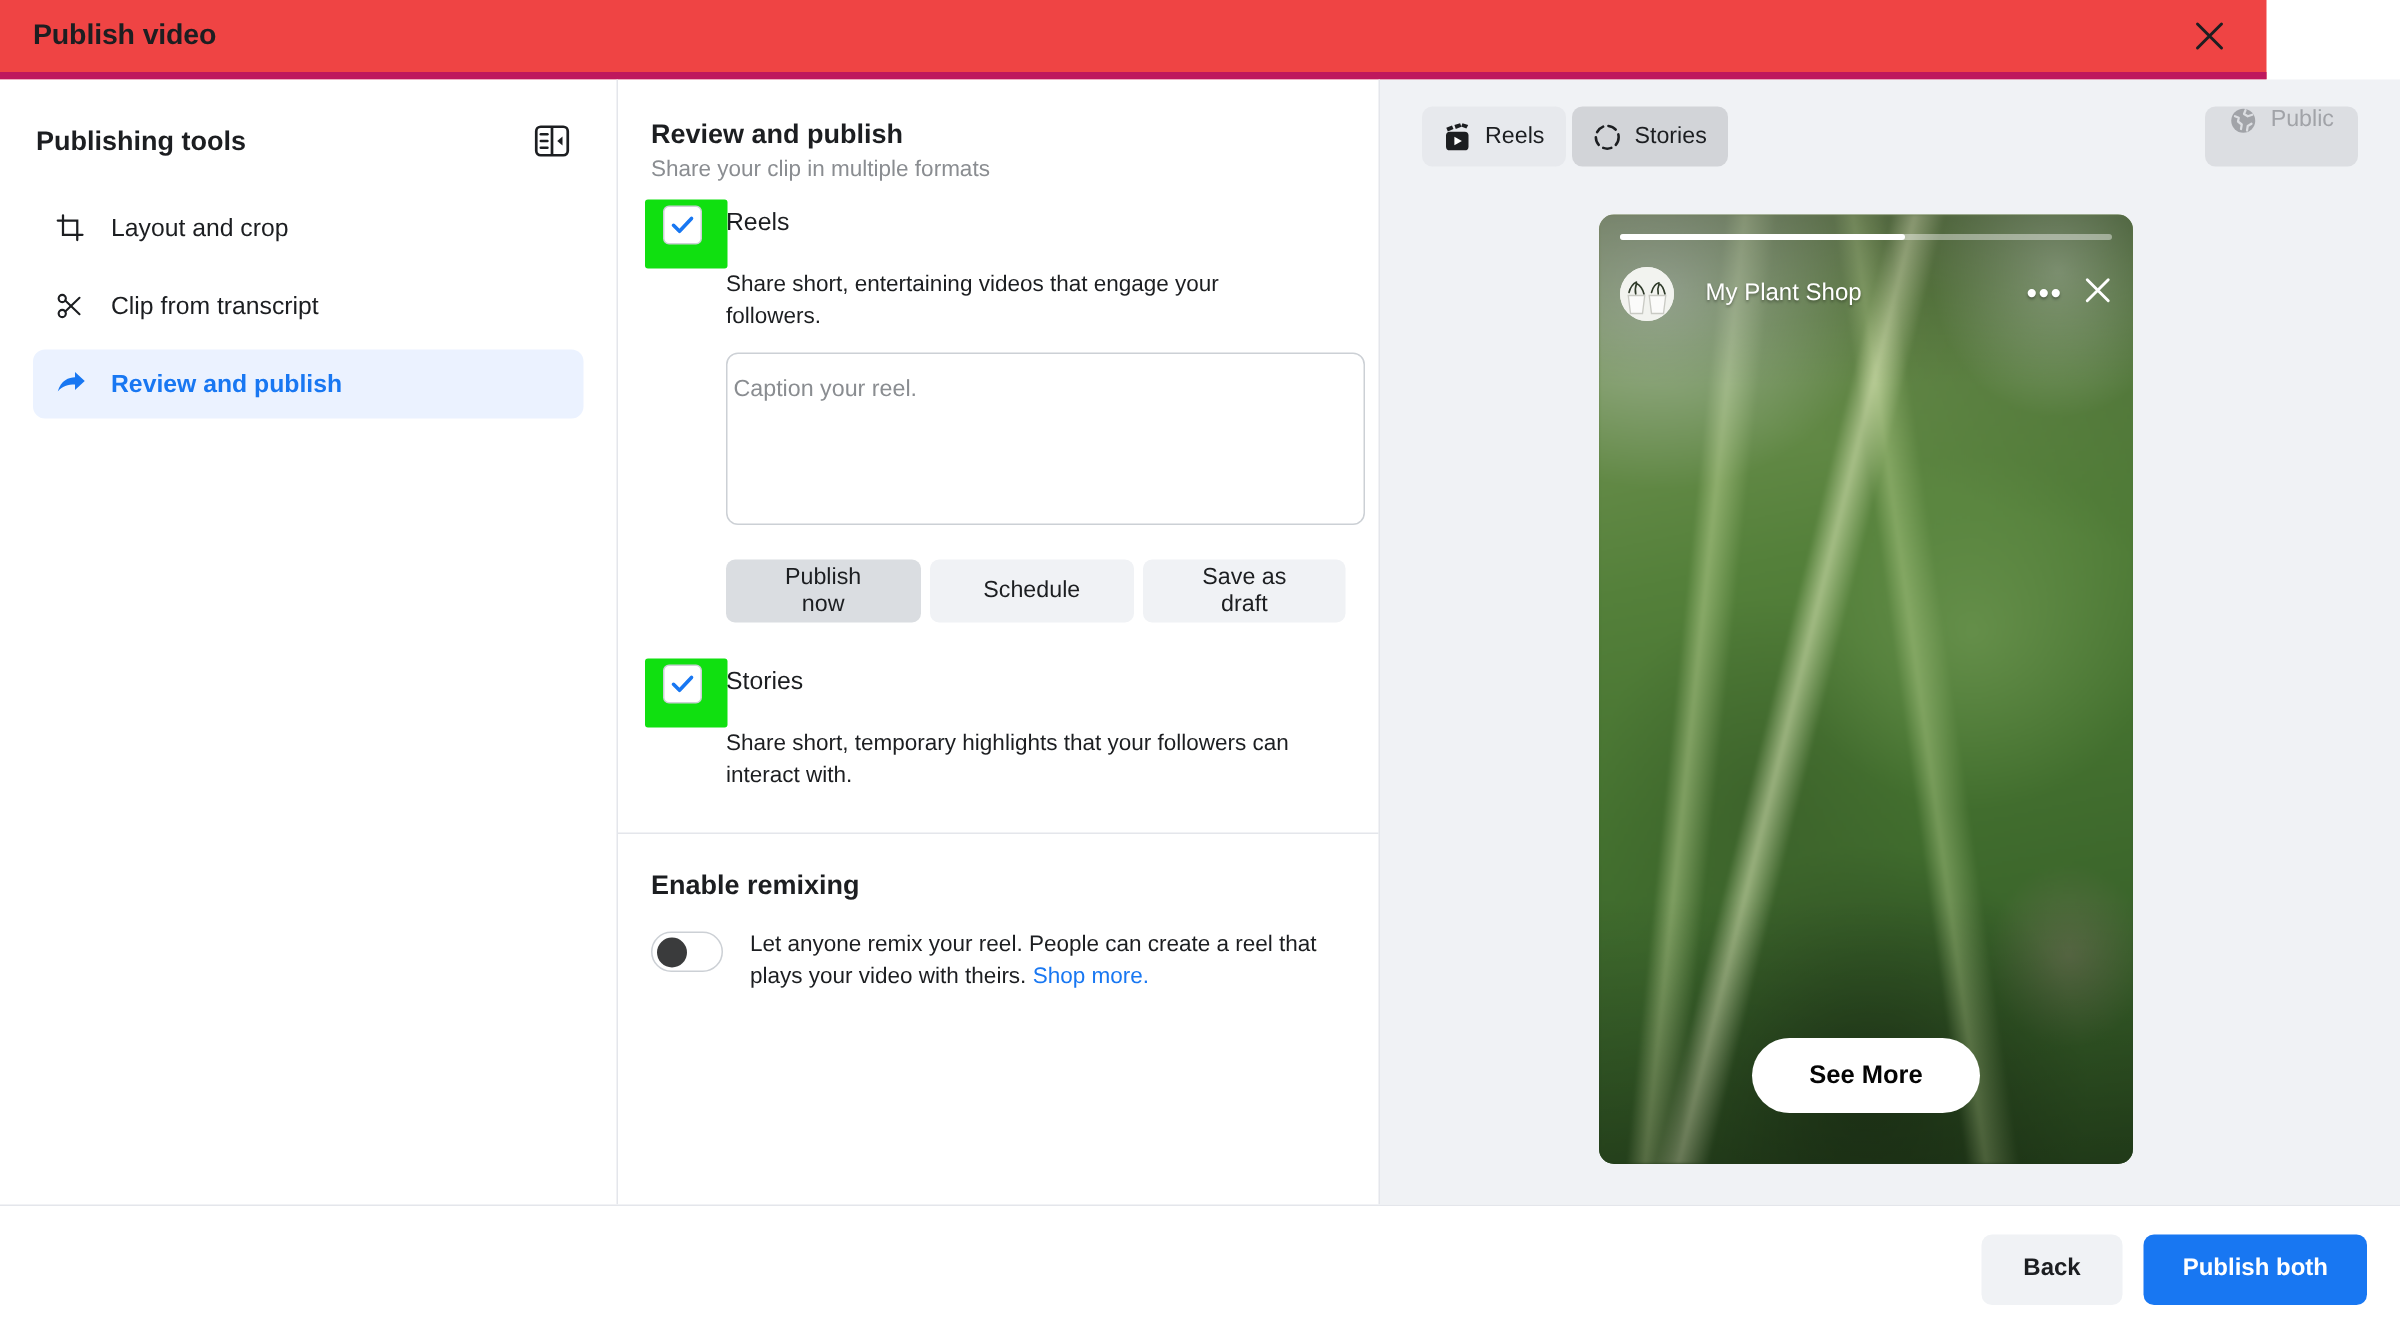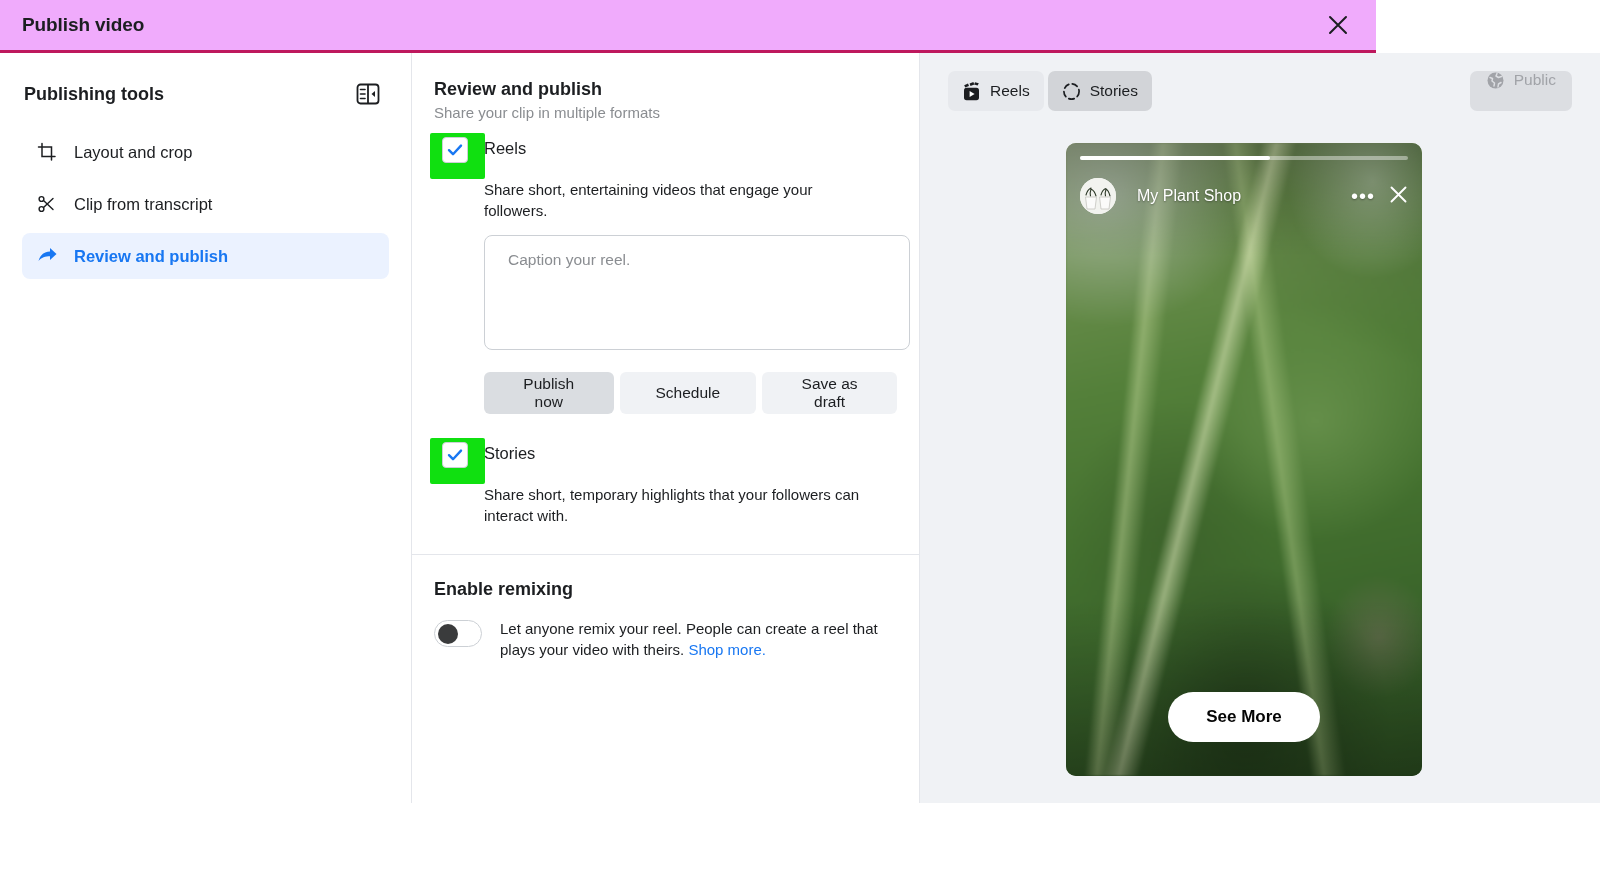--- a/index.html
+++ b/index.html
@@ -6,22 +6,22 @@
   html, body {
     width: 1600px; height: 888px;
     font-family: "Liberation Sans", sans-serif;
     background: #ffffff;
     overflow: hidden;
   }
   .app { position: relative; width: 1600px; height: 888px; background:#fff; }
 
   
   .topbar {
-    position:absolute; left:0; top:0; width:1376px; height:53px;
-    background:#f0abfc; border-bottom:3px solid #be185d;
+    position:absolute; left:0; top:0; width:1511px; height:53px;
+    background:#ef4444; border-bottom:5px solid #be185d;
     display:flex; align-items:center;
   }
   .topbar-title {
     margin-left:22px; font-size:19px; font-weight:bold; color:#1c1e21;
     letter-spacing:-0.1px;
   }
   .close-btn {
     position:absolute; right:18px; top:50%; transform:translateY(-50%);
     width:40px; height:40px; border-radius:50%;
     display:flex; align-items:center; justify-content:center;
@@ -76,21 +76,21 @@
   }
   .fmt-head { display:flex; align-items:flex-start; gap:16px; padding-left:8px; }
   .fmt-texts { padding-top:1px; }
   .fmt-name { font-size:16.5px; color:#1c1e21; line-height:20px; }
   .fmt-desc { font-size:15px; color:#1c1e21; line-height:21px; margin-top:21px; max-width:390px; }
 
   .caption-box {
     margin:14px 0 0 50px; width:426px; height:115px;
     border:1px solid #ccd0d5; border-radius:8px;
     background:#fff; position:relative;
-    padding:15px 23px; font-size:15.5px; color:#8a8d91;
+    padding:15px 4px; font-size:15.5px; color:#8a8d91;
     resize:none; font-family:"Liberation Sans", sans-serif;
     outline:none;
   }
   .caption-box::placeholder { color:#8a8d91; }
 
   .btn-row { display:flex; gap:6px; margin:18px 0 0 50px; }
   .pill {
     height:42px; padding:0 36px; border:none; border-radius:6px;
     background:#f0f2f5; color:#1c1e21; font-size:15.5px;
     font-family:"Liberation Sans", sans-serif; cursor:pointer;
@@ -382,14 +382,18 @@
             </svg>
           </div>
         </div>
       </div>
 
       <div class="see-more">See More</div>
     </div>
 
   </div>
 
+  <div class="footer">
+    <button class="btn-back">Back</button>
+    <button class="btn-publish">Publish both</button>
+  </div>
 
 </div>
 
 </body></html>

